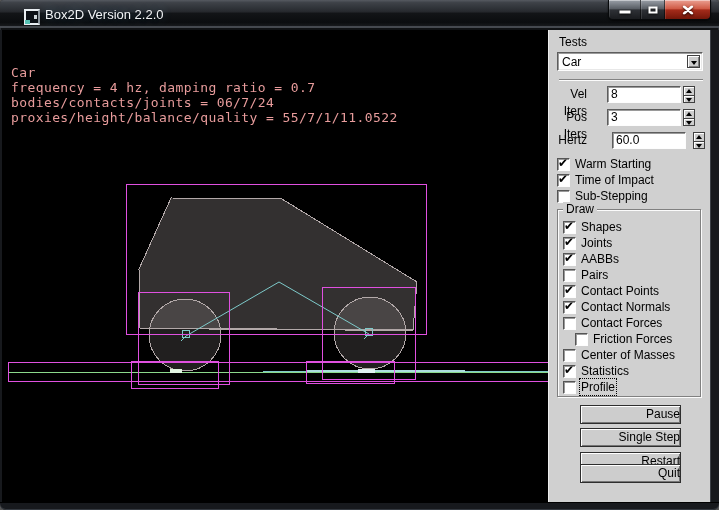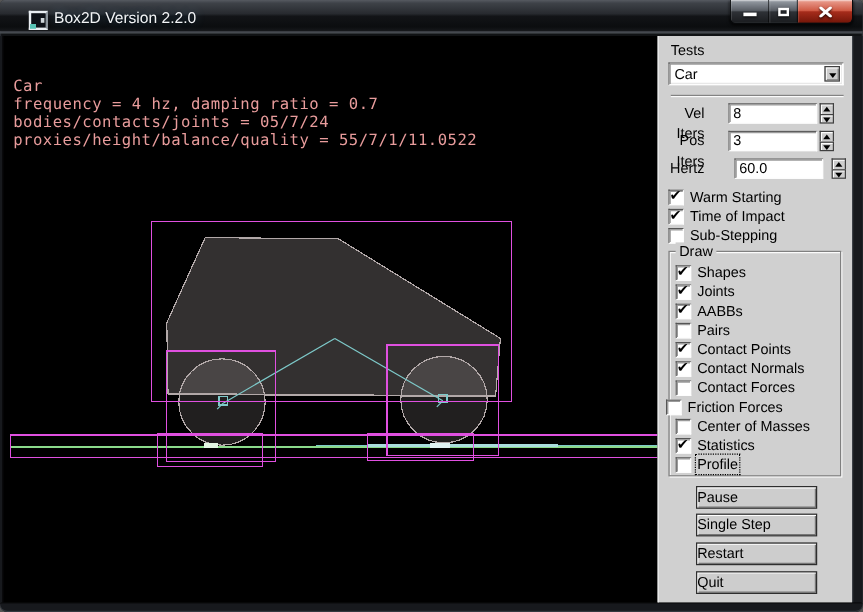--- a/index.html
+++ b/index.html
@@ -92,21 +92,21 @@
     font-family:"DejaVu Sans",sans-serif;}
   .cb-row .cb-lab{margin-left:5px;white-space:nowrap;}
   .cb-row .cb-lab.focused{outline:1px dotted #000;outline-offset:1px;}
   
   #draw-group{position:absolute;left:8px;top:179px;width:144px;height:188px;
     border:1px solid #808080;box-shadow:inset 1px 1px 0 #fbfbfb, 1px 1px 0 #fbfbfb;}
   #draw-group-title{position:absolute;left:14px;top:172px;background:#d0d0d0;padding:0 3px;}
   
   .gl-btn{position:absolute;left:31px;width:101px;height:19px;background:#cdcdcd;
     border:1px solid #2e2e2e;box-shadow:inset 1px 1px 0 #fff,inset -1px -1px 0 #767676;
-    text-align:left;line-height:17px;font-size:12px;cursor:default;}
+    text-align:right;line-height:17px;font-size:12px;cursor:default;}
 </style>
 </head>
 <body>
 
 <div id="win">
 
   <div id="titlebar">
     <div id="app-icon">
       <div class="teal"></div>
       <div class="dot"></div>
@@ -158,21 +158,21 @@
       <rect class="ln-aabb" x="131.5" y="361.5" width="87" height="27"></rect>
       <rect class="ln-aabb" x="322.5" y="287.5" width="93" height="92"></rect>
       <rect class="ln-aabb" x="306.5" y="361.5" width="88" height="22"></rect>
       <line class="ln-aabb" x1="8" y1="362.5" x2="548" y2="362.5"></line>
       <line class="ln-aabb" x1="8" y1="381.5" x2="548" y2="381.5"></line>
       <line class="ln-aabb" x1="8.5" y1="362" x2="8.5" y2="382"></line>
 
       <rect class="contact-add" x="170" y="369" width="12" height="4"></rect>
       <rect class="contact-persist" x="358" y="369" width="17" height="4"></rect>
     </svg>
-    <div id="canvas-text"><div>Car</div><div>frequency = 4 hz, damping ratio = 0.7</div><div>bodies/contacts/joints = 05/7/24</div><div>proxies/height/balance/quality = 55/7/1/11.0522</div></div>
+    <div id="canvas-text"><div>Car</div><div>frequency = 4 hz, damping ratio = 0.7</div><div>bodies/contacts/joints = 06/7/24</div><div>proxies/height/balance/quality = 55/7/1/11.0522</div></div>
   </div>
 
   <div id="panel">
     <div class="plabel" style="left:10px;top:5px;">Tests</div>
     <div id="tests-combo">
       <div class="val">Car</div>
       <div class="drop">
         <span class="tri-dn"></span>
       </div>
     </div>
@@ -267,21 +267,21 @@
         <div class="cb-row" style="left: 14px; top: 270px;">
           <div class="cb-box">
             <span class="mark">✔</span>
           </div>
           <div class="cb-lab">Contact Normals</div>
         </div>
         <div class="cb-row" style="left: 14px; top: 286px;">
           <div class="cb-box"></div>
           <div class="cb-lab">Contact Forces</div>
         </div>
-        <div class="cb-row" style="left: 6px; top: 302px;">
+        <div class="cb-row" style="left: 26px; top: 302px;">
           <div class="cb-box"></div>
           <div class="cb-lab">Friction Forces</div>
         </div>
         <div class="cb-row" style="left: 14px; top: 318px;">
           <div class="cb-box"></div>
           <div class="cb-lab">Center of Masses</div>
         </div>
         <div class="cb-row" style="left: 14px; top: 334px;">
           <div class="cb-box">
             <span class="mark">✔</span>
@@ -290,17 +290,17 @@
         </div>
         <div class="cb-row" style="left: 14px; top: 350px;">
           <div class="cb-box"></div>
           <div class="cb-lab focused">Profile</div>
         </div>
       </div>
     <div id="panel-buttons">
         <div class="gl-btn" style="top: 375px;">Pause</div>
         <div class="gl-btn" style="top: 398px;">Single Step</div>
         <div class="gl-btn" style="top: 422px;">Restart</div>
-        <div class="gl-btn" style="top: 446px;">Quit</div>
+        <div class="gl-btn" style="top: 434px;">Quit</div>
       </div>
   </div>
 
 </div>
 
 </body></html>

